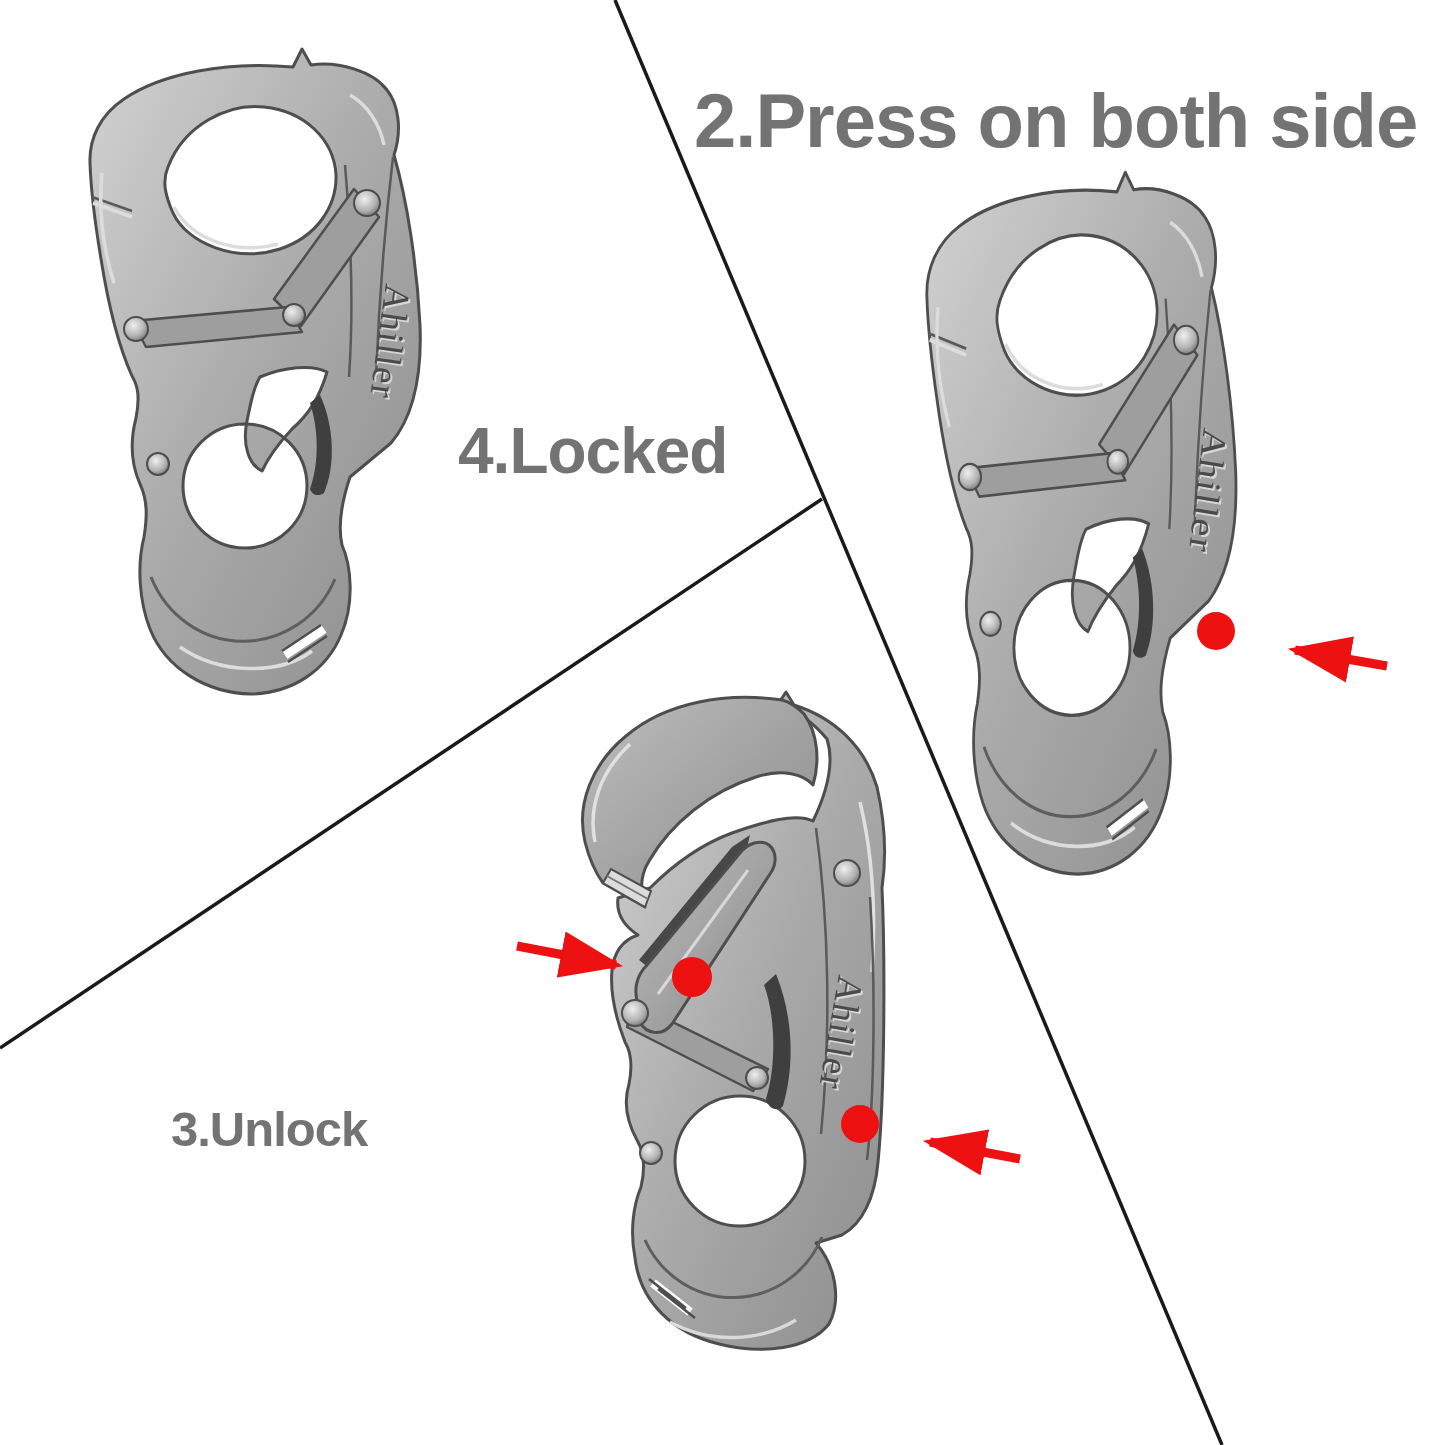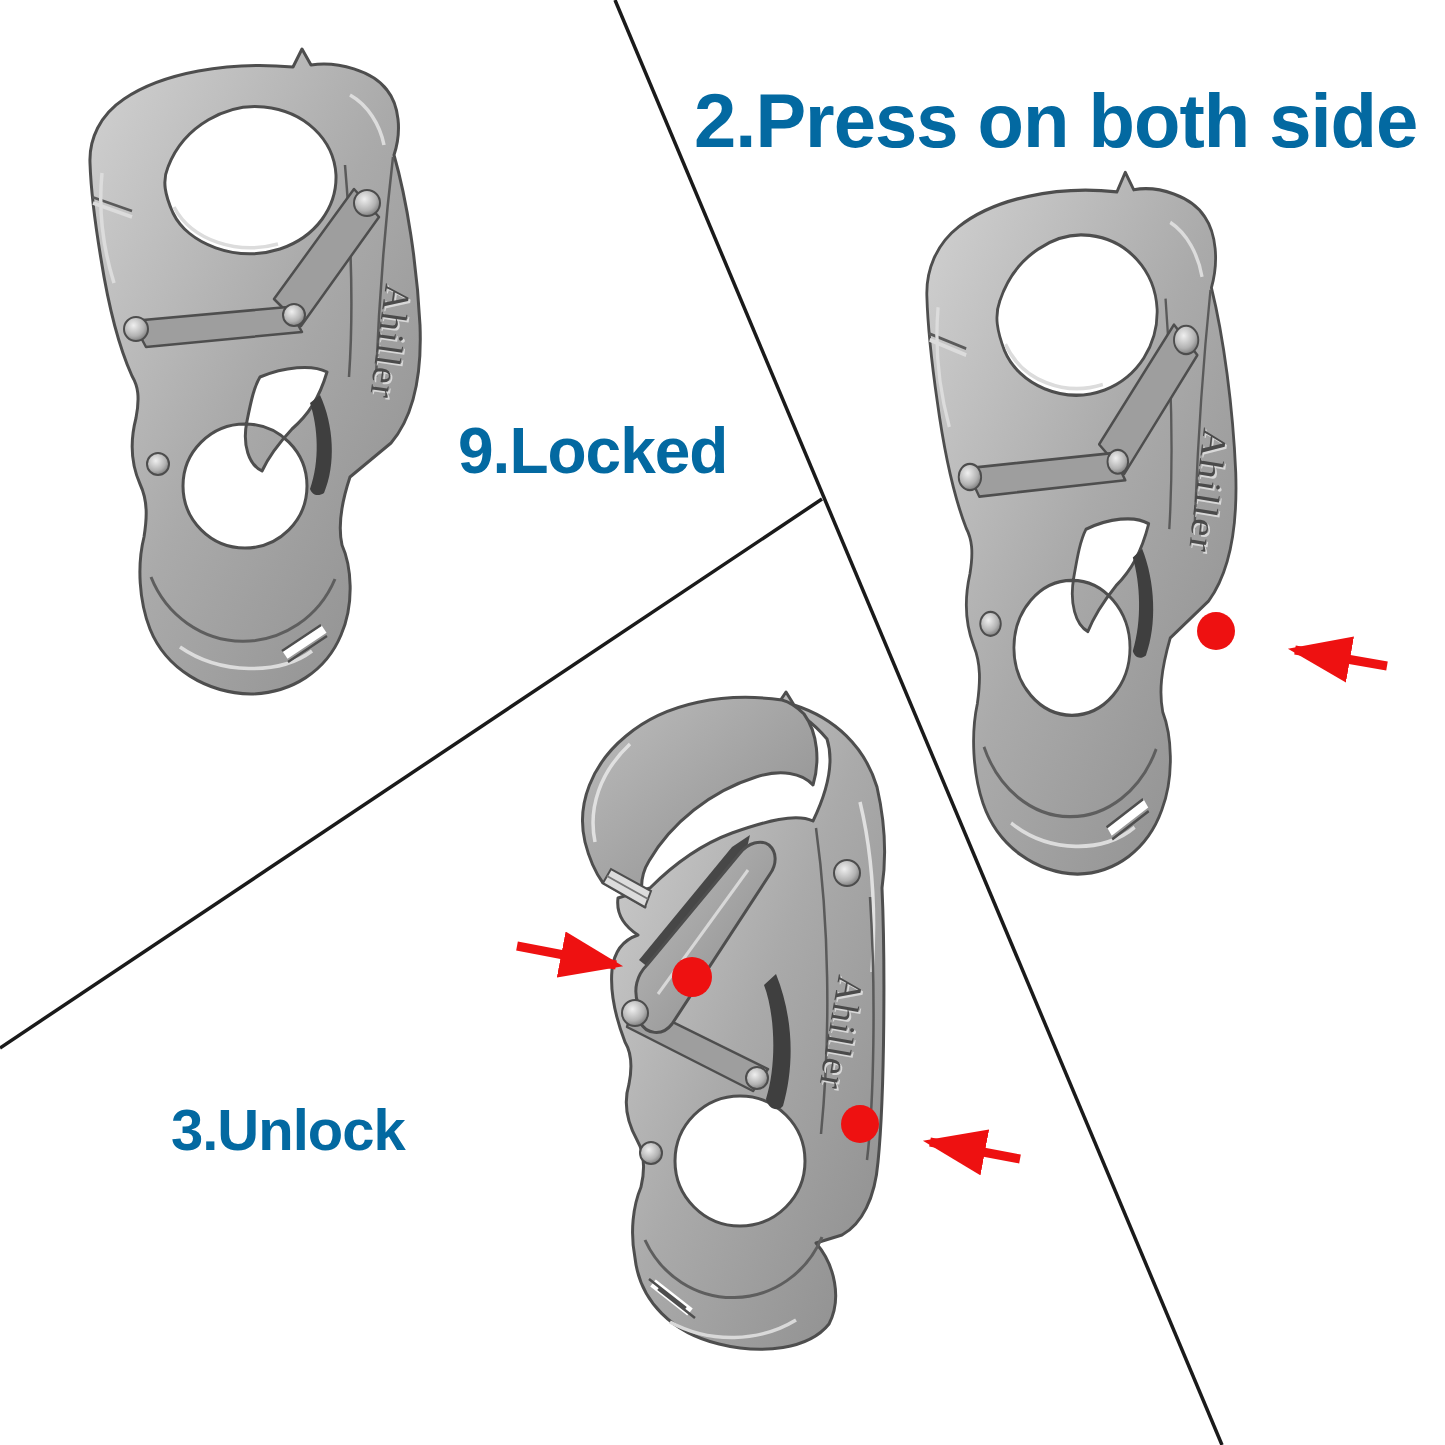--- a/index.html
+++ b/index.html
@@ -5,30 +5,30 @@
   html,body{margin:0;padding:0;background:#ffffff;}
   .canvas{
     position:relative;
     width:1445px;height:1445px;
     background:#ffffff;
     overflow:hidden;
     font-family:"Liberation Sans","DejaVu Sans",sans-serif;
   }
   .caption{
     position:absolute;
-    color:#0369a1;
+    color:#737373;
     font-weight:700;
     letter-spacing:-1px;
     white-space:nowrap;
     line-height:75px;
   }
   .caption span{display:block;}
   #caption-1{left:458px;top:414px;font-size:64px;}
   #caption-2{left:694px;top:82px;font-size:76px;line-height:78px;}
-  #caption-3{left:171px;top:1092px;font-size:58px;line-height:75px;}
+  #caption-3{left:171px;top:1092px;font-size:49px;line-height:75px;}
   svg{position:absolute;left:0;top:0;}
   .engrave-dark{fill:#4a4a4a;}
   .engrave-light{fill:#d8d8d8;}
   text.brand{
     font-family:"Liberation Serif","DejaVu Serif",serif;
     font-size:37px;
     letter-spacing:1.5px;
   }
 </style>
 </head>
@@ -190,21 +190,21 @@
       <line x1="517" y1="946" x2="616" y2="965" stroke="#ee1111" stroke-width="9" marker-end="url(#arrowhead)"></line>
       <circle cx="692" cy="977" r="20" fill="#ee1111"></circle>
     </g>
     <g>
       <line x1="1020" y1="1159" x2="930" y2="1142" stroke="#ee1111" stroke-width="9" marker-end="url(#arrowhead)"></line>
       <circle cx="860" cy="1124" r="19" fill="#ee1111"></circle>
     </g>
   </svg>
 
   <div class="caption" id="caption-1">
-    <span>9.Locked</span>
+    <span>4.Locked</span>
   </div>
   <div class="caption" id="caption-2">
     <span>2.Press on both side</span>
   </div>
   <div class="caption" id="caption-3">
     <span>3.Unlock</span>
   </div>
 
 </div>
 

